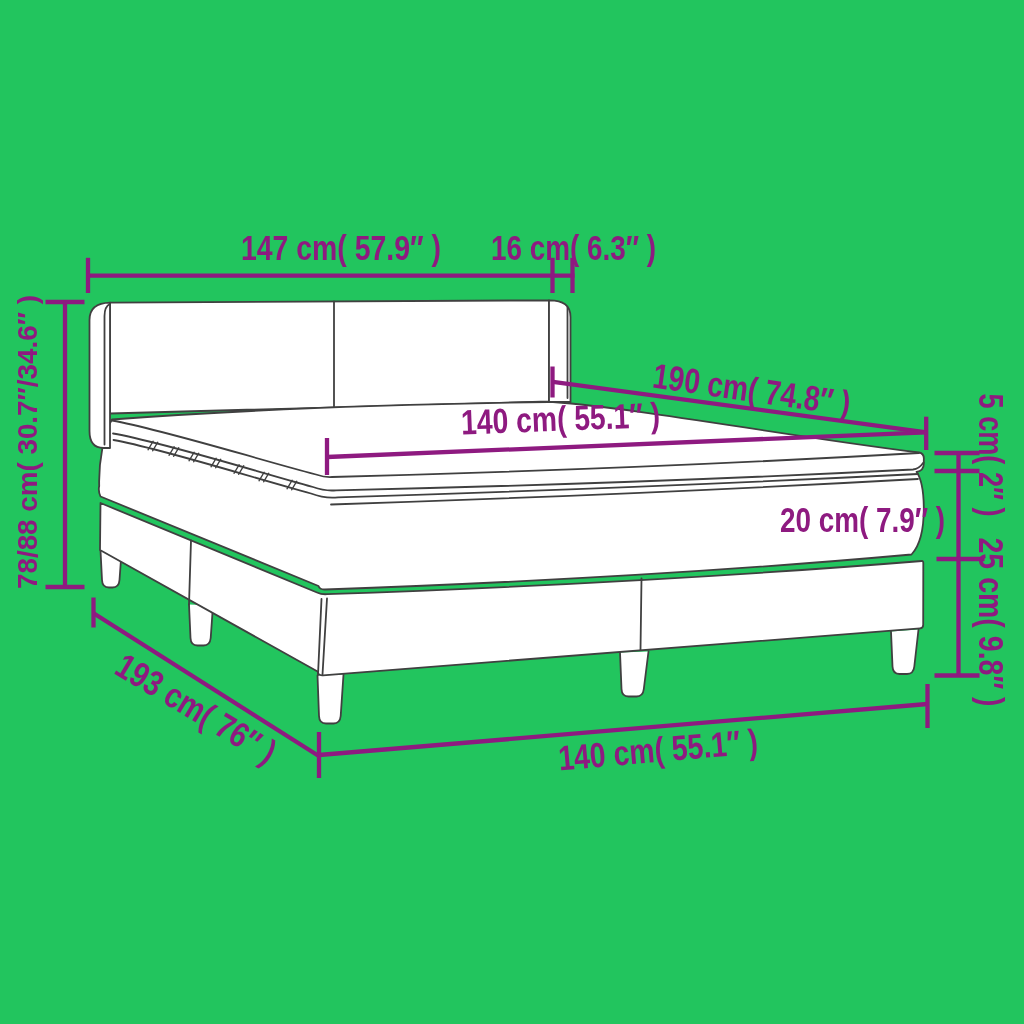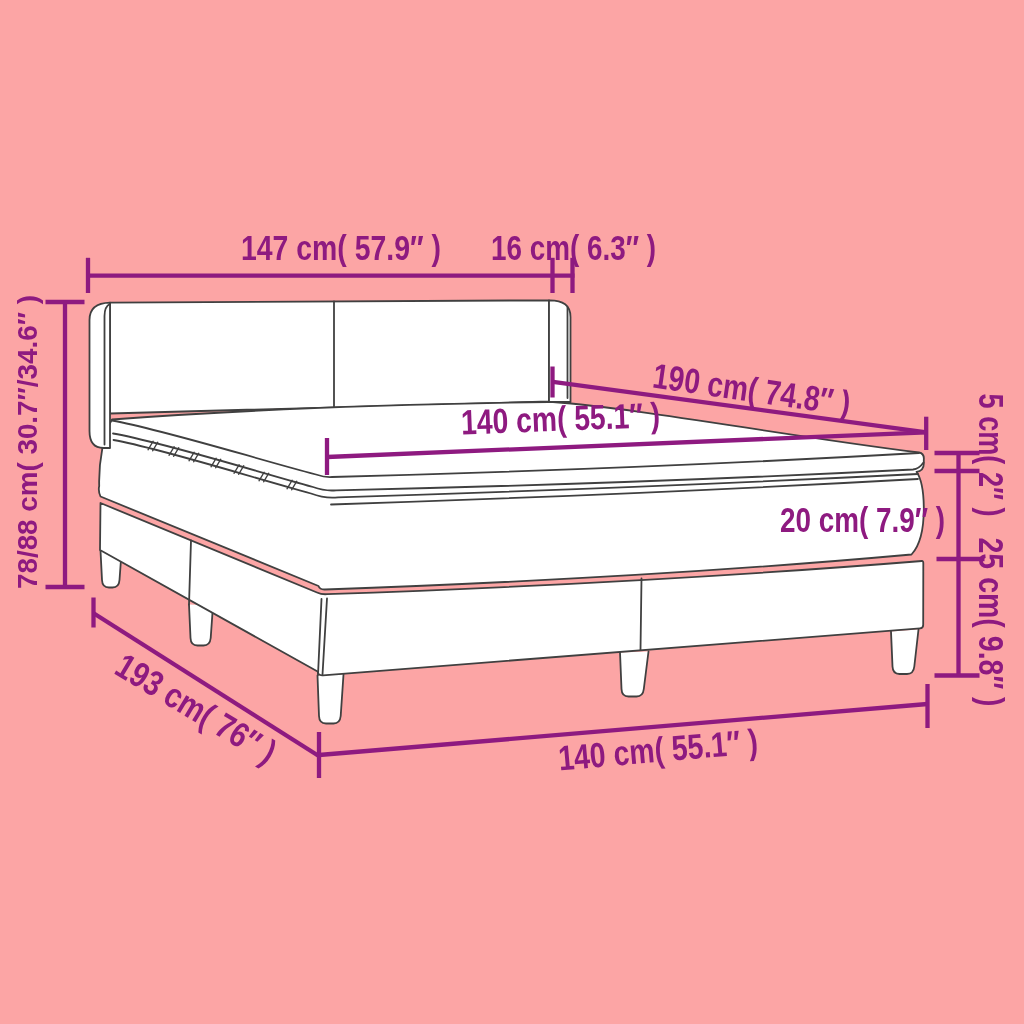--- a/index.html
+++ b/index.html
@@ -1,16 +1,16 @@
 <!DOCTYPE html>
 <html><head>
 <meta charset="utf-8">
 <style>
   html,body{margin:0;padding:0;background:#ffffff;}
-  #stage{width:1024px;height:1024px;position:relative;background:#fca5a5;overflow:hidden;}
+  #stage{width:1024px;height:1024px;position:relative;background:#22c55e;overflow:hidden;}
   svg{position:absolute;left:0;top:0;}
   text{font-family:"Liberation Sans", sans-serif;font-weight:bold;fill:#8E1A80;}
 </style>
 </head>
 <body>
 <div id="stage">
 <svg width="1024" height="1024" viewBox="0 0 1024 1024">
   <g fill="none" stroke="#404040" stroke-width="1.8" stroke-linecap="round" stroke-linejoin="round">
 
     <path d="M110,302.7 L549,300.3 V401.5 L110,413.5 Z" fill="#ffffff"></path>

